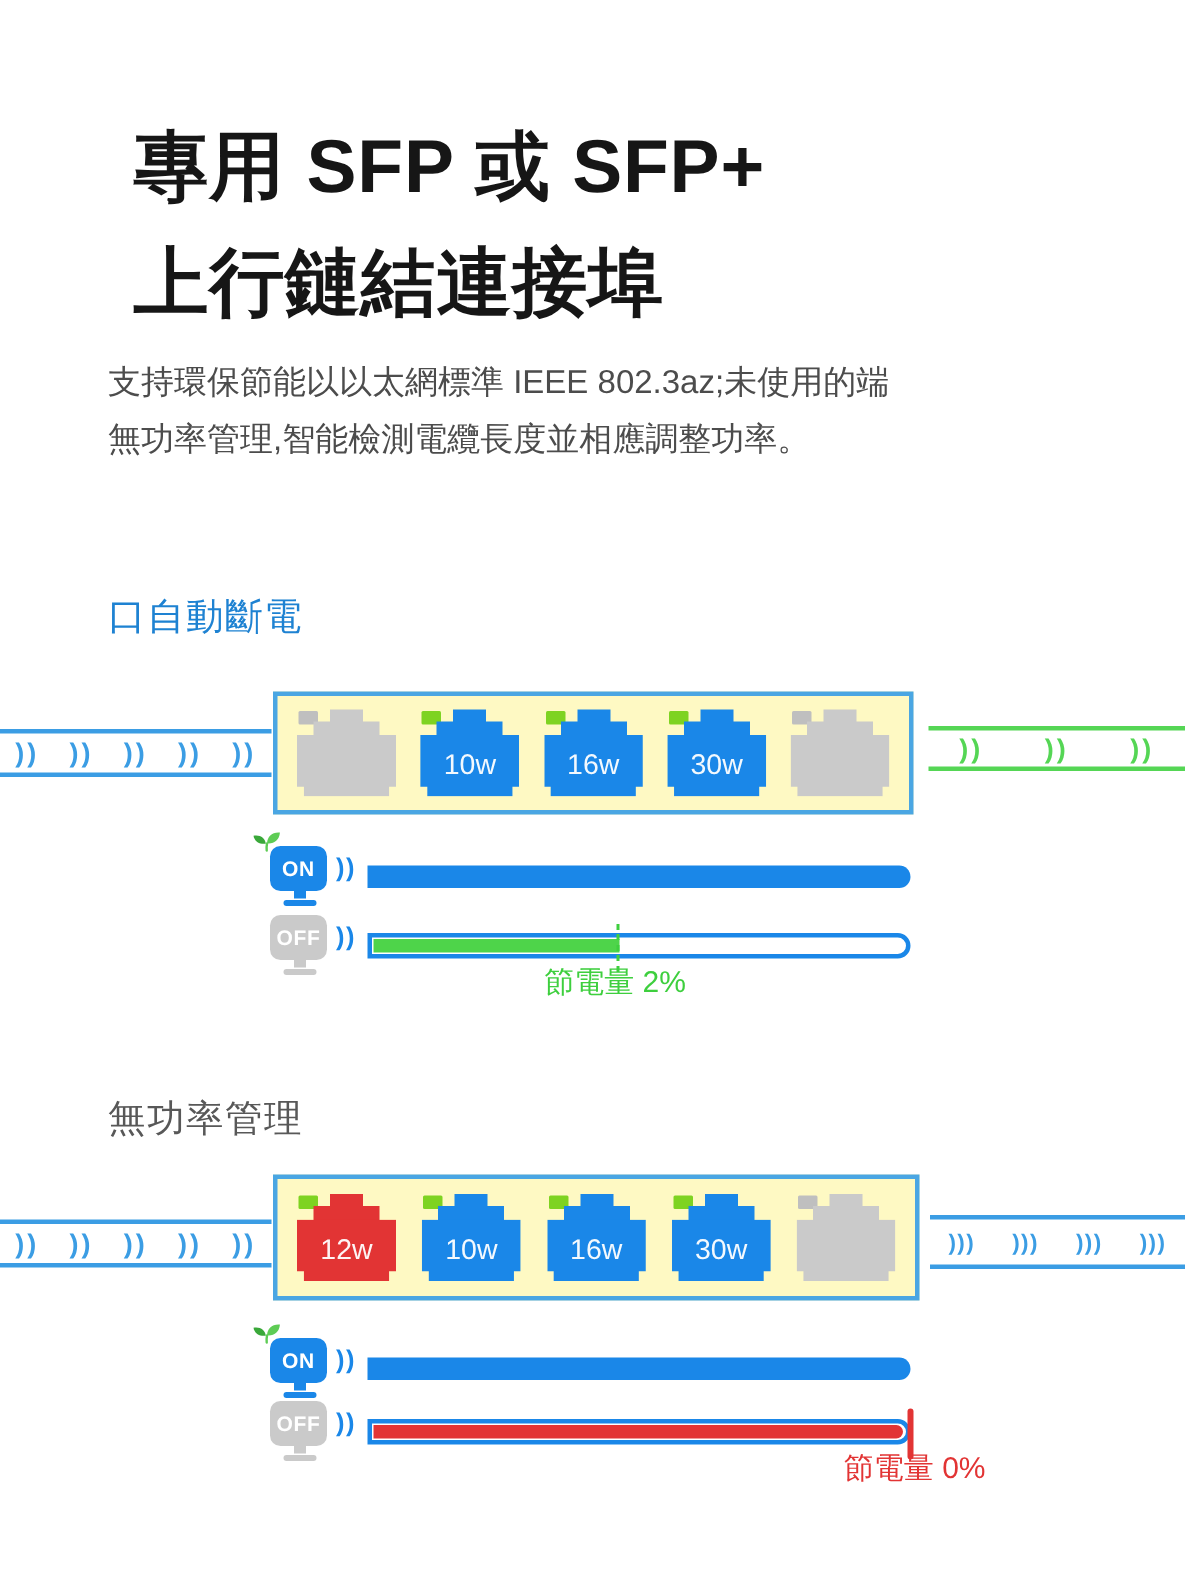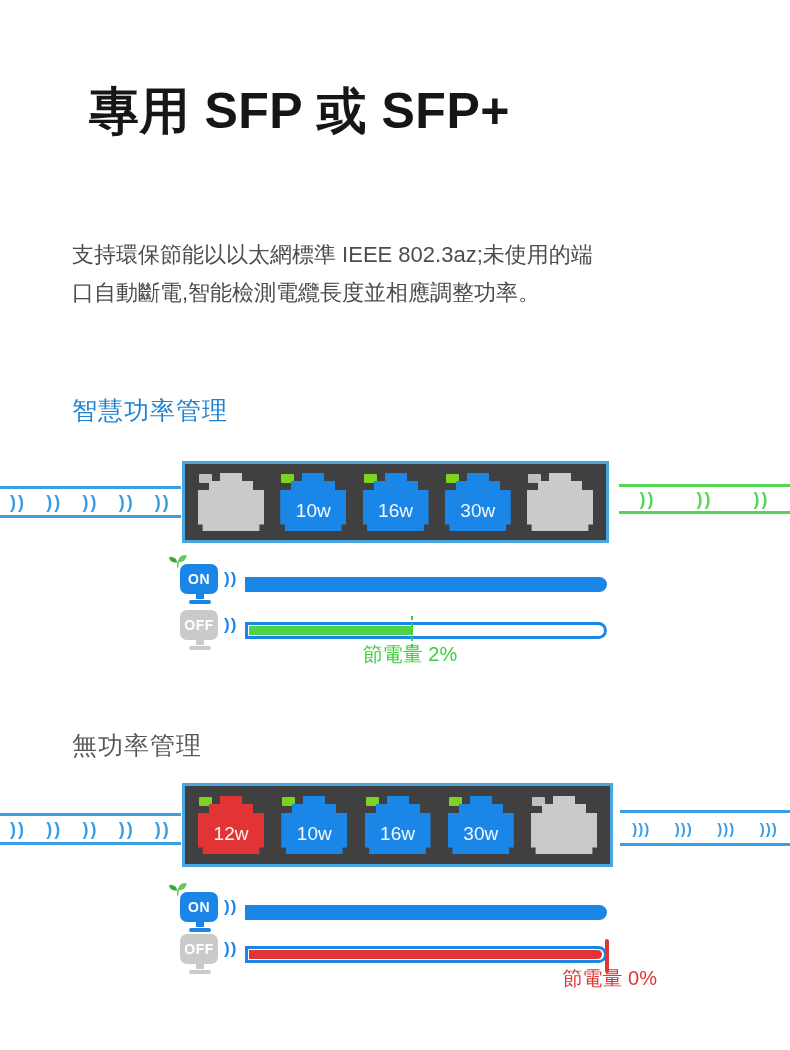--- a/index.html
+++ b/index.html
@@ -28,21 +28,21 @@
   .cable.cblue{border-top:3px solid var(--cable_blue);border-bottom:3px solid var(--cable_blue);color:var(--cable_blue);}
   .cable.cgreen{border-top:3px solid var(--cable_green);border-bottom:3px solid var(--cable_green);color:var(--cable_green);}
   #c1l{left:0;top:486px;width:181px;height:32px;}
   #c1r{left:619px;top:484px;width:171px;height:30px;}
   #c2l{left:0;top:813px;width:181px;height:32px;}
   #c2r{left:620px;top:810px;width:170px;height:36px;}
   #c2r .w{font-size:15px;letter-spacing:1px;}
 
   
   .switchbox{position:absolute;box-sizing:border-box;border:3px solid var(--blue_light);
-             background:#404040;display:flex;align-items:center;justify-content:space-between;
+             background:#fef9c3;display:flex;align-items:center;justify-content:space-between;
              padding:0 13px;}
   #box1{left:182px;top:461px;width:427px;height:82px;}
   #box2{left:182px;top:783px;width:431px;height:84px;}
   .port{position:relative;width:66px;height:58px;flex:0 0 auto;}
   .port .led{position:absolute;top:1px;left:1px;width:13px;height:9px;border-radius:1px;}
   .port .bump{position:absolute;top:0;left:50%;transform:translateX(-50%);width:22px;height:10px;}
   .port .step{position:absolute;top:8px;left:50%;transform:translateX(-50%);width:44px;height:12px;}
   .port .pbody{position:absolute;top:17px;left:0;width:66px;height:41px;display:flex;
                align-items:center;justify-content:center;font-size:19px;color:rgba(255,255,255,.95);
                clip-path:polygon(0 0,100% 0,100% 84%,93% 84%,93% 100%,7% 100%,7% 84%,0 84%);}
@@ -80,28 +80,29 @@
   #cap1{left:300px;top:641px;width:220px;text-align:center;color:var(--green_text);}
   #cap2{left:445px;top:965px;width:212px;text-align:right;color:var(--red);}
 </style>
 </head>
 <body>
 
 <div class="page">
 
   <h1 class="title">
     <div>專用 SFP 或 SFP+</div>
+    <div>上行鏈結連接埠</div>
   </h1>
 
   <p class="desc">
     <span>支持環保節能以以太網標準 IEEE 802.3az;未使用的端</span><br>
-    <span>口自動斷電,智能檢測電纜長度並相應調整功率。</span>
+    <span>無功率管理,智能檢測電纜長度並相應調整功率。</span>
   </p>
 
-  <h2 class="subhead s1">智慧功率管理</h2>
+  <h2 class="subhead s1">口自動斷電</h2>
 
   <div class="cable cblue" id="c1l">
     <span class="w">))</span>
     <span class="w">))</span>
     <span class="w">))</span>
     <span class="w">))</span>
     <span class="w">))</span>
   </div>
 
   <div class="switchbox" id="box1">

